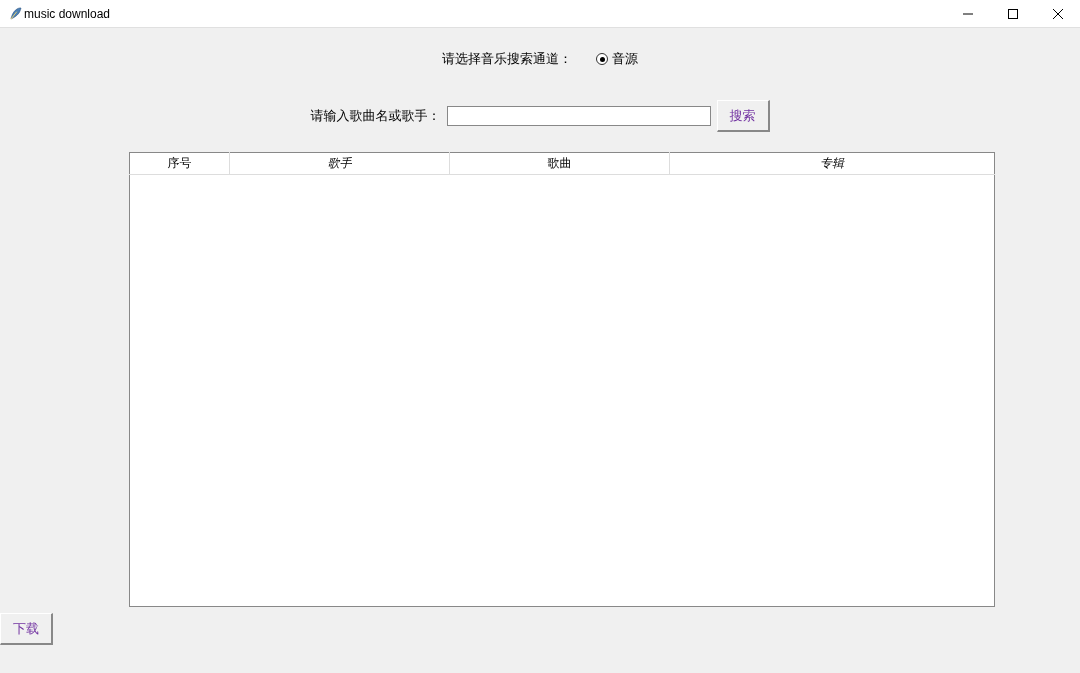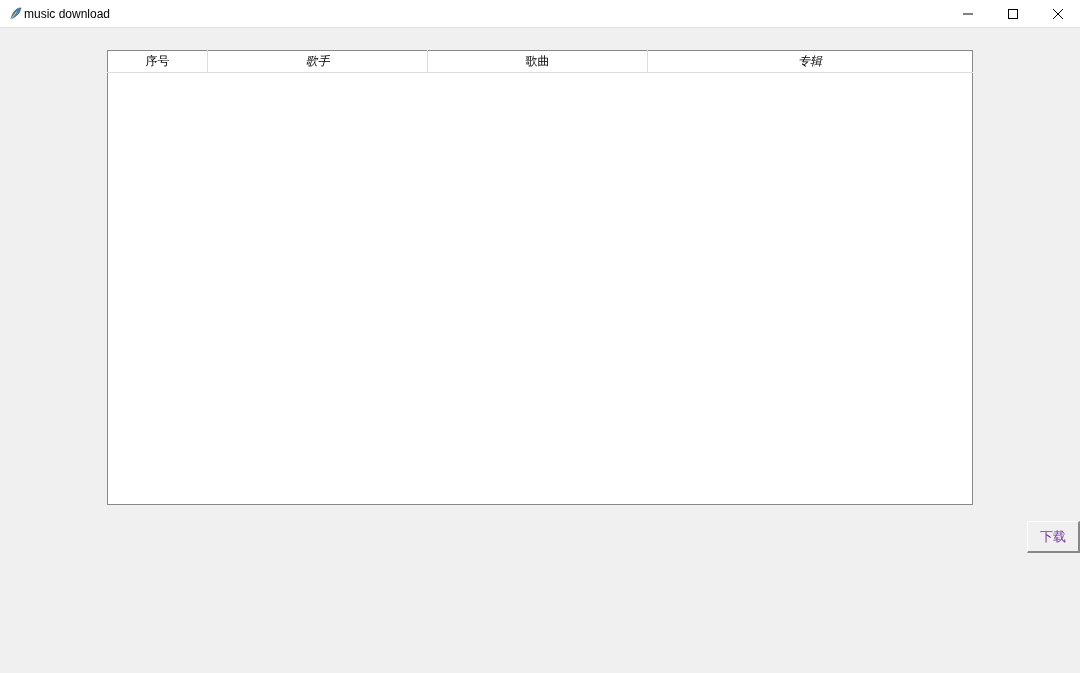--- a/index.html
+++ b/index.html
@@ -128,20 +128,21 @@
     .table-wrap {
       margin: 0 auto;
       width: 866px;
     }
     .results-table {
       width: 100%;
       height: 455px;
       background: #fff;
       border: 1px solid #888;
       border-collapse: collapse;
+      margin-left: 22px;
     }
     .results-table thead tr {
       height: 22px;
     }
     .results-table th {
       background: #fff;
       border-right: 1px solid #ddd;
       border-bottom: 1px solid #ddd;
       font-weight: normal;
       font-size: 12px;
@@ -155,22 +156,22 @@
     .col-index { width: 100px; }
     .col-artist { width: 220px; font-style: italic; }
     .col-song { width: 220px; }
     .col-album { width: auto; }
     .results-table tbody td {
       background: #fff;
       vertical-align: top;
     }
     .download-row {
       display: flex;
-      justify-content: flex-end;
-      margin-top: 16px;
+      justify-content: flex-start;
+      margin-top: 6px;
     }
   </style>
 </head>
 <body>
 
 <div class="titlebar">
   <div class="titlebar-left">
     <span class="feather-icon">
       <svg viewBox="0 0 16 16">
         <path d="M3 13 C3 13 4 6 9 3 C11 1.7 13 2 13 2 C13 2 12.5 4.5 11 7 C9 10 5 12 3 13 Z" fill="#4a7fb5" stroke="#2a5080" stroke-width="0.6"></path>
@@ -194,21 +195,35 @@
       <svg viewBox="0 0 10 10">
         <line x1="0" y1="0" x2="10" y2="10" stroke="#000" stroke-width="1"></line>
         <line x1="10" y1="0" x2="0" y2="10" stroke="#000" stroke-width="1"></line>
       </svg>
     </div>
   </div>
 </div>
 
 <div class="content">
 
-
+  <div class="channel-row">
+    <span class="channel-label">请选择音乐搜索通道：</span>
+    <label class="radio-wrap">
+      <span class="radio-circle">
+        <span class="radio-dot"></span>
+      </span>
+      <span class="radio-label">音源</span>
+    </label>
+  </div>
+
+  <div class="search-row">
+    <span class="search-label">请输入歌曲名或歌手：</span>
+    <input class="entry" type="text" value="" style="">
+    <button class="tk-button">搜索</button>
+  </div>
 
   <div class="table-wrap">
     <table class="results-table">
       <thead>
         <tr>
           <th class="col-index">序号</th>
           <th class="col-artist">歌手</th>
           <th class="col-song">歌曲</th>
           <th class="col-album">专辑</th>
         </tr>

